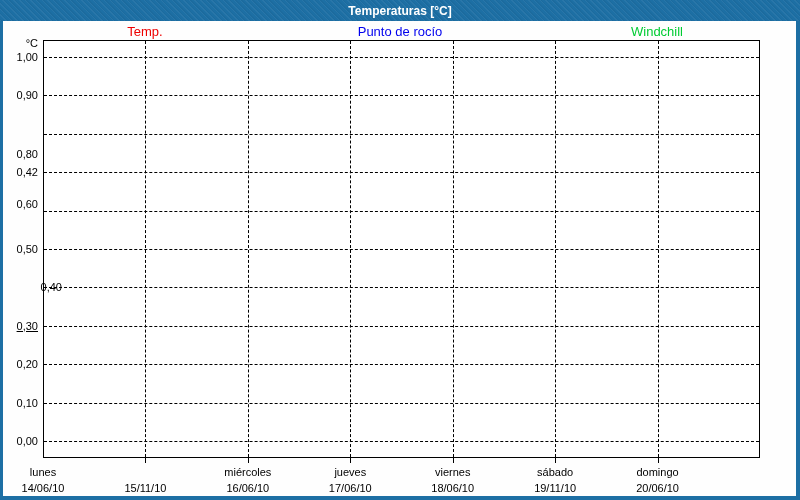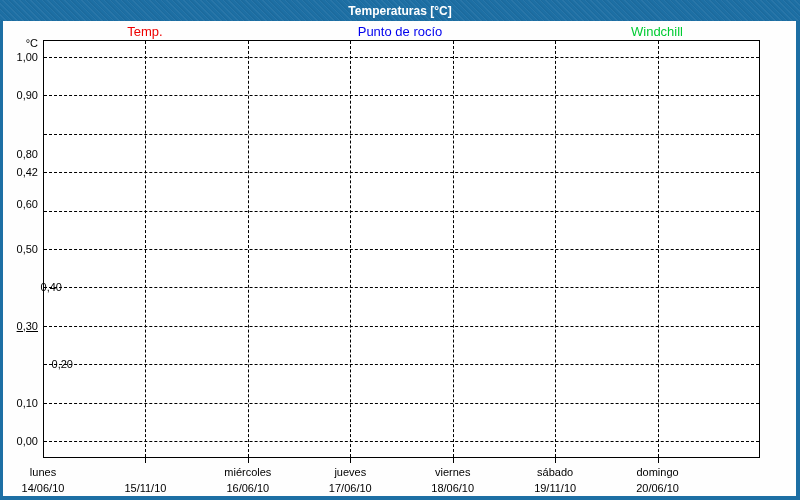--- a/index.html
+++ b/index.html
@@ -77,21 +77,21 @@
 
     <div id="yticks">
         <div class="ytick" style="top: 29px;">1,00</div>
         <div class="ytick" style="top: 67.4px;">0,90</div>
         <div class="ytick" style="top: 105.8px; margin-top: 20px;">0,80</div>
         <div class="ytick" style="top: 144.2px;">0,42</div>
         <div class="ytick" style="top: 176px;">0,60</div>
         <div class="ytick" style="top: 221px;">0,50</div>
         <div class="ytick" style="top: 259.4px; padding-left: 24px;">0,40</div>
         <div class="ytick" style="top: 297.8px; text-decoration: underline;">0,30</div>
-        <div class="ytick" style="top: 336.2px; padding-left: 35px;">0,20</div>
+        <div class="ytick" style="top: 336.2px;">0,20</div>
         <div class="ytick" style="top: 374.6px;">0,10</div>
         <div class="ytick" style="top: 413px;">0,00</div>
       </div>
     <div id="xticks">
         <div class="xtick" style="left: -10px; top: 445px;">lunes</div>
         <div class="xtick" style="left: -10px; top: 461px;">14/06/10</div>
         <div class="xtick" style="left: 92.4286px; top: 445px; margin-top: 44px;">martes</div>
         <div class="xtick" style="left: 92.4286px; top: 461px;">15/11/10</div>
         <div class="xtick" style="left: 194.857px; top: 445px;">miércoles</div>
         <div class="xtick" style="left: 194.857px; top: 461px;">16/06/10</div>

